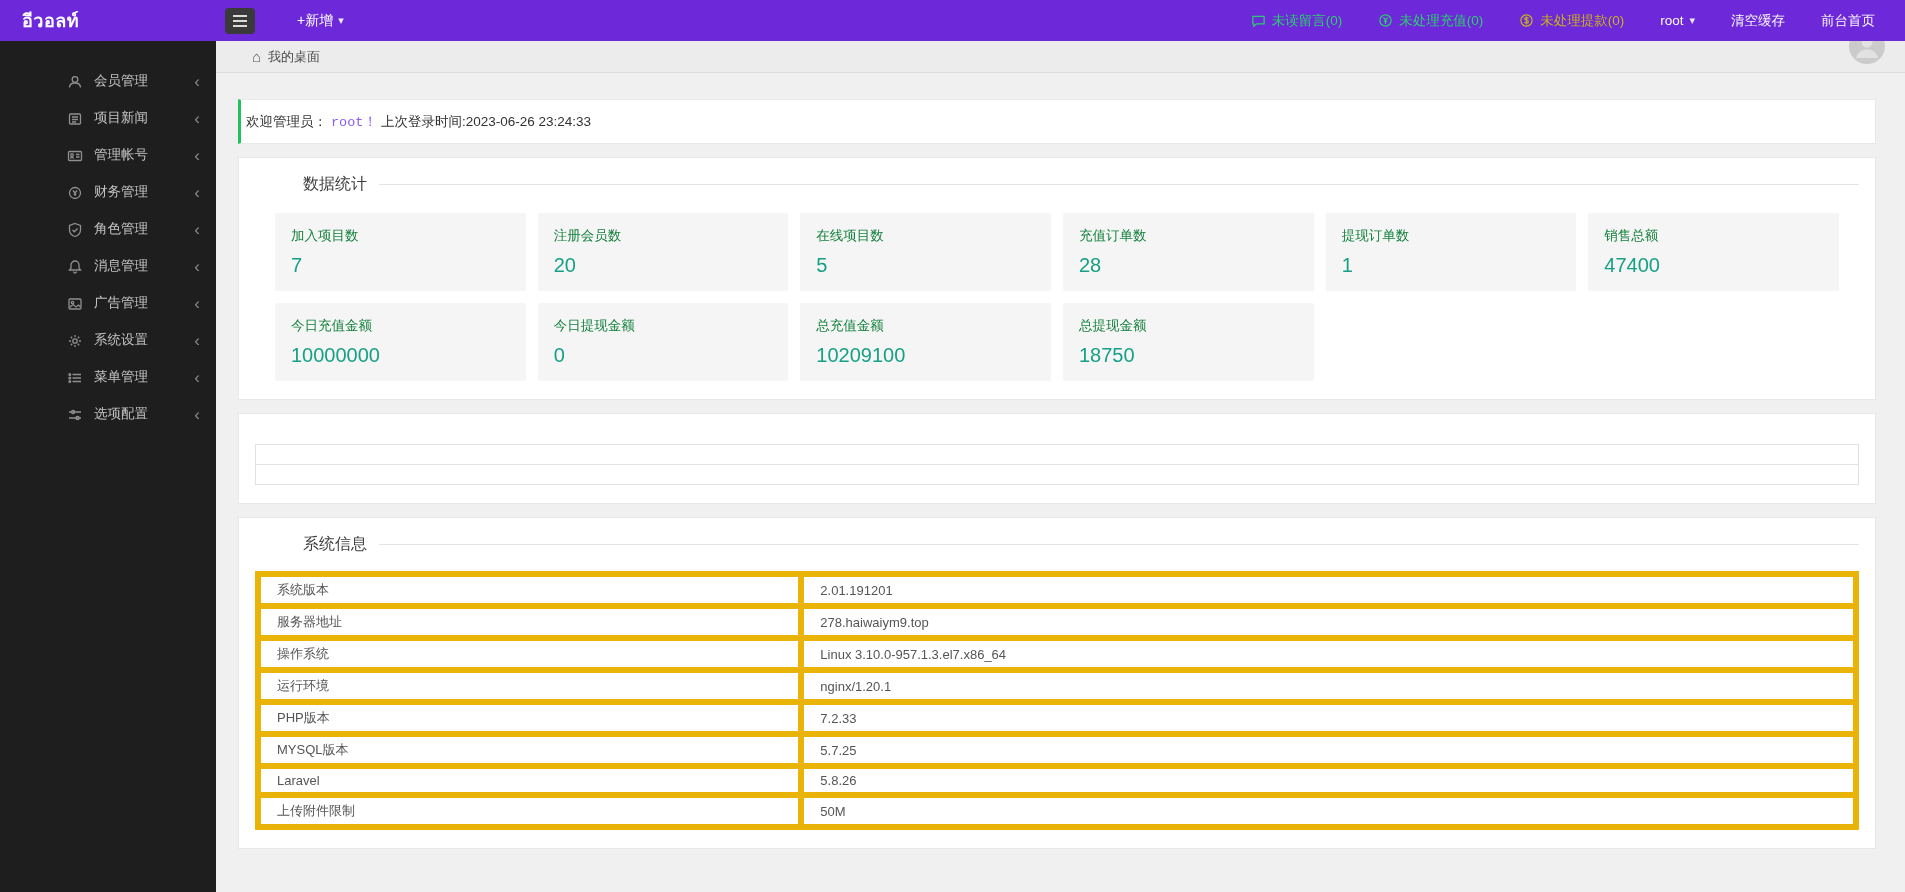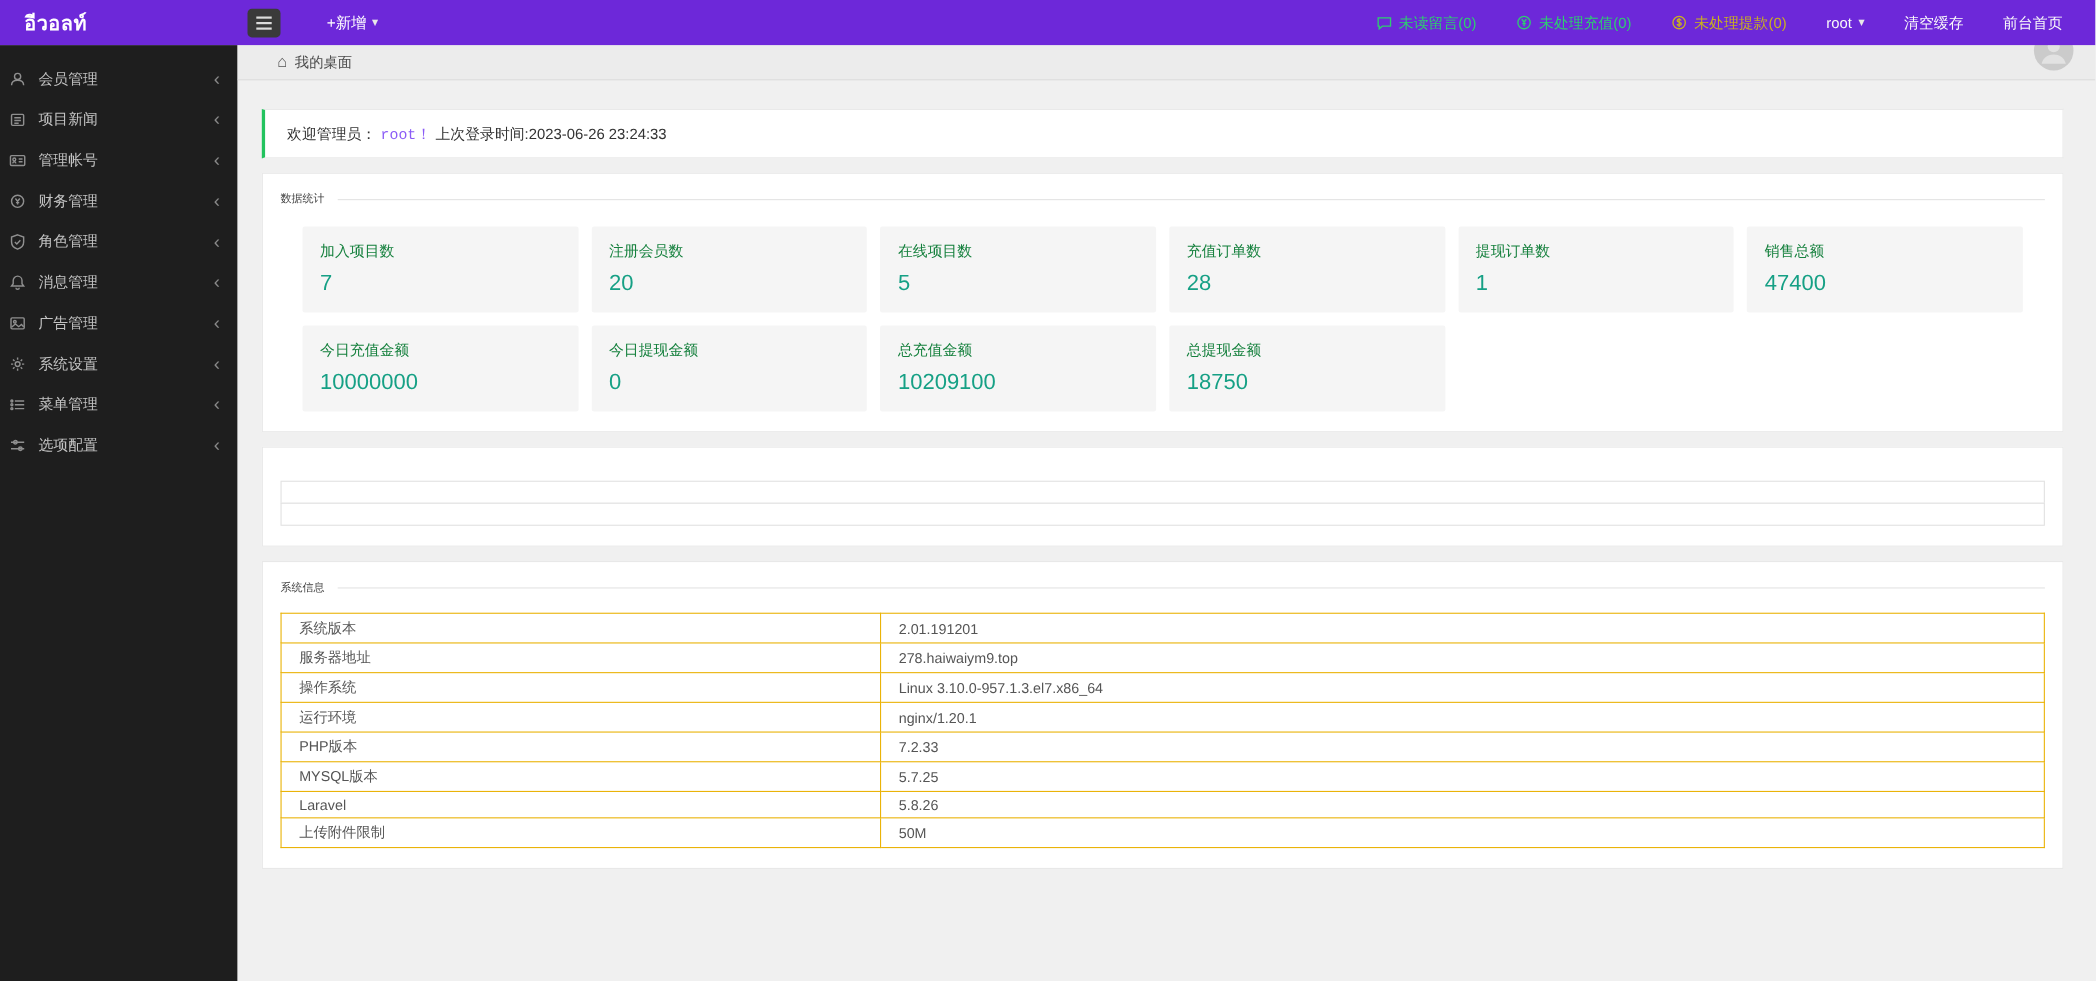--- a/index.html
+++ b/index.html
@@ -35,61 +35,61 @@
   .tb-yellow { color:#c9b020; }
   .tb-white { color:#fafafa;text-align:center; }
   .tb-icon svg { display:block; }
 
   
   .sidebar {
     position:absolute; top:41px; left:0; bottom:0; width:216px;
     background:#1e1e1e; padding-top:12px;
   }
   .side-item {
-    height:37px; display:flex; align-items:center; padding:0 16px 0 8px;
-    color:#c3c3c3; font-size:13.5px; cursor:pointer;
+    height:37px; display:flex; align-items:flex-end; padding:0 16px 0 27px;
+    color:#c3c3c3; font-size:13.5px; cursor:pointer;margin-left:40px;
   }
   .side-item .sicon { color:#8f8f8f; margin-right:11px; display:flex; }
   .side-item .chev { margin-left:auto; color:#8a8a8a; font-size:17px; line-height:1; }
 
   
   .main { position:absolute; left:216px; top:41px; right:0; bottom:0; background:#f0f0f0; overflow:hidden; }
   .breadcrumb {
     height:32px; background:#ececec; border-bottom:1px solid #dcdcdc;
     display:flex; align-items:center; padding-left:36px; font-size:13px; color:#4a4a4a; gap:7px;
   }
   .home-glyph { font-size:15px; color:#555; }
   .content { padding:26px 29px 0 22px; }
 
   .welcome {
     background:#fff; border:1px solid #e9e9e9; border-left:3px solid #22c35e;
-    height:45px; display:flex; align-items:center; padding-left:20px;
+    height:45px; display:flex; align-items:center; padding-left:5px;
     font-size:13.5px; color:#333; gap:4px;
   }
   .welcome .red { color:#8b5cf6;font-family:Liberation Mono, monospace; }
 
   .panel { background:#fff; border:1px solid #e8e8e8; margin-top:13px; padding:16px 16px 18px; }
   .panel-title-row { display:flex; align-items:center; }
-  .panel-title { font-size:10px; color:#3e3e3e; white-space:nowrap; }
+  .panel-title { font-size:16px; color:#3e3e3e; white-space:nowrap;margin-left:48px; }
   .legend-line { flex:1; height:1px; background:#e3e3e3; margin-left:12px; }
 
   .cards { margin-top:18px; padding:0 20px; display:flex; flex-wrap:wrap; gap:12px; }
   .card {
     width:calc((100% - 60px)/6); background:#f5f5f5; height:78px;
     padding:14px 16px; border-radius:2px;
   }
   .card-label { font-size:13.5px; color:#15803d; }
   .card-value { margin-top:9px; font-size:20px; color:#16a085; }
 
   .notice-rows { margin-top:14px; }
   .notice-row { height:21px; background:#fff; border:1px solid #e2e2e2; }
   .notice-row + .notice-row { margin-top:-1px; }
 
   .sys-table { margin-top:16px; width:100%; border-collapse:collapse; font-size:13px; color:#555; }
-  .sys-table td { border:1px solid #eab308; padding:4px 16px; }
+  .sys-table td { border:6px solid #eab308; padding:4px 16px; }
   .sys-table td.lbl { width:34%; color:#555; }
 
   
   .float-icon {
     position:absolute; top:27px; right:19px; width:38px; height:38px; z-index:5; cursor:pointer;
   }
 </style>
 </head>
 <body>
 

